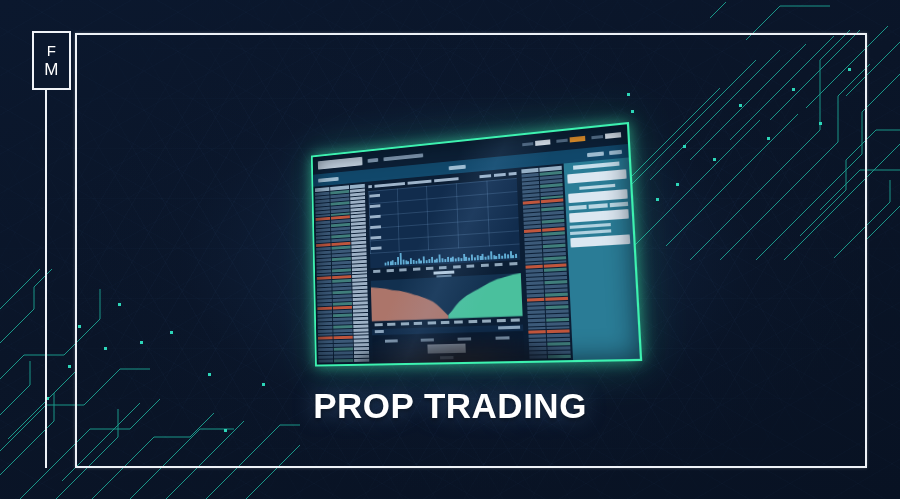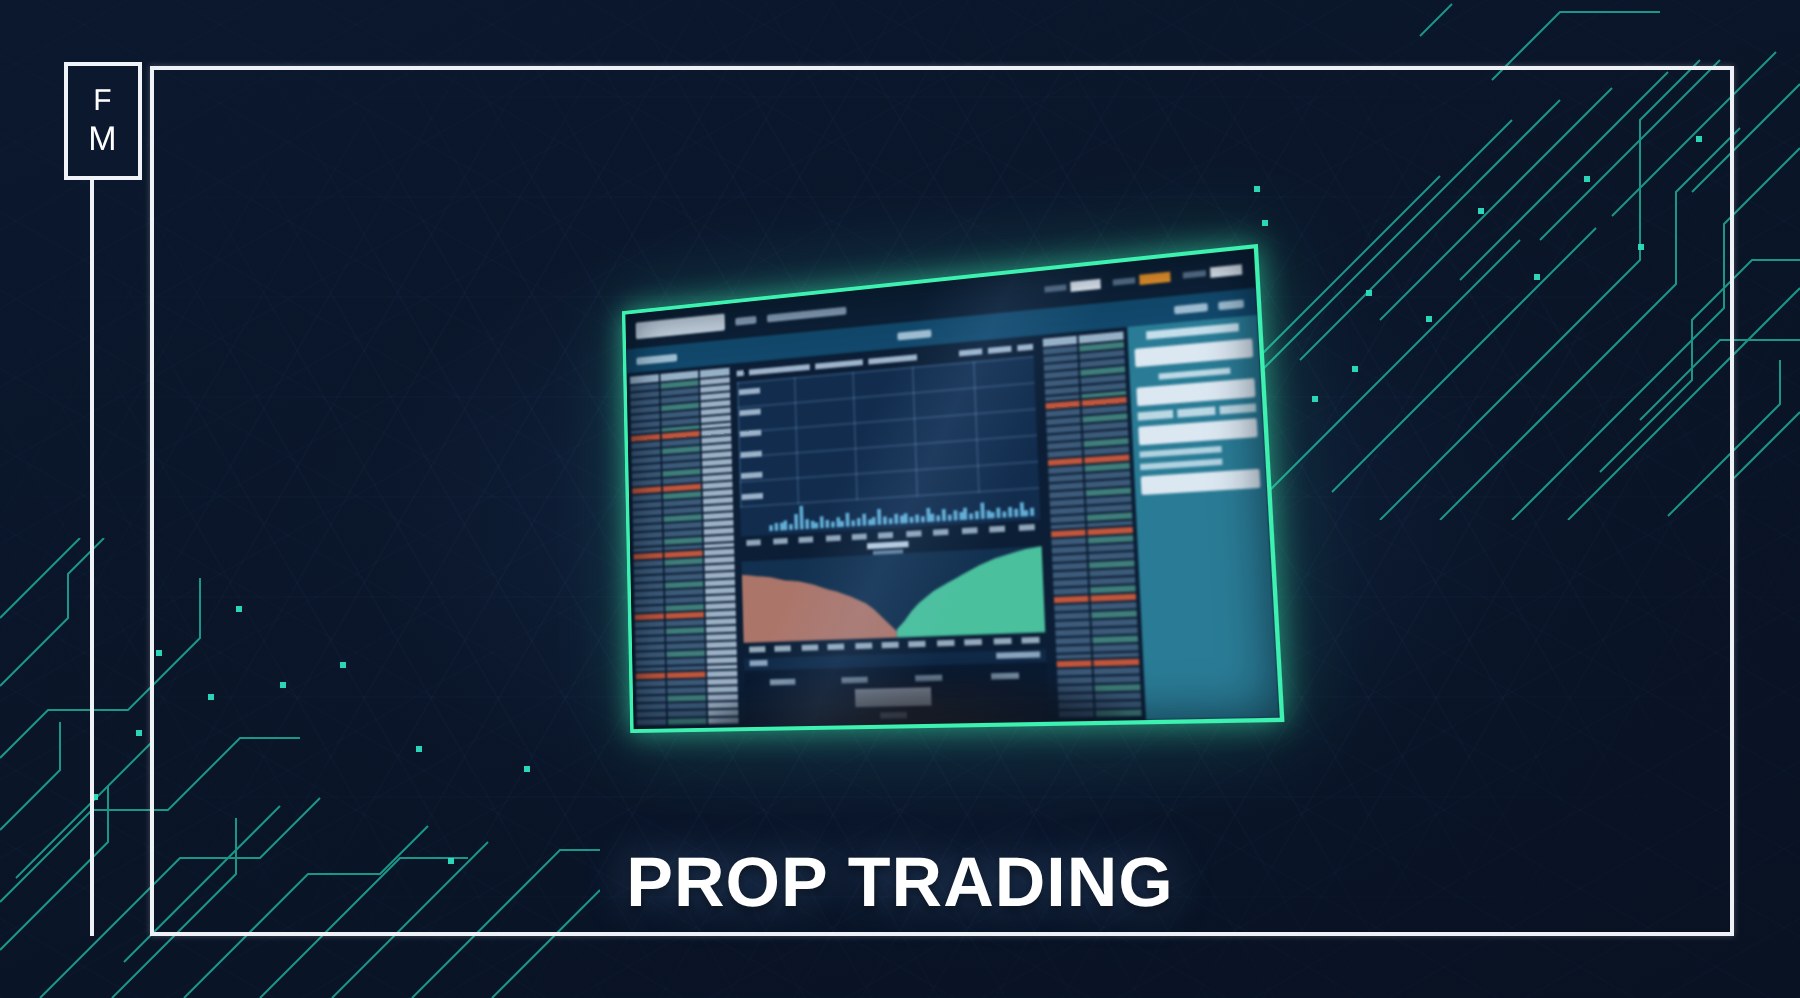--- a/index.html
+++ b/index.html
@@ -68,21 +68,20 @@
   #logo .l2{font-size:17px;font-weight:400;letter-spacing:.5px;margin-top:3px;}
 
   
   #title{
     position:absolute;left:0;right:0;top:386px;
     text-align:center;
     font-size:35px;font-weight:bold;letter-spacing:.5px;
     color:#ffffff;
     text-shadow:0 0 22px rgba(120,180,255,.35), 0 2px 4px rgba(0,0,0,.6);
     z-index:5;
-    margin-top:36px;
   }
 
   
   #monitor-wrap{
     position:absolute;left:296px;top:138px;width:336px;height:225px;
     perspective:760px;
     z-index:4;
   }
   #monitor{
     position:absolute;inset:0;

